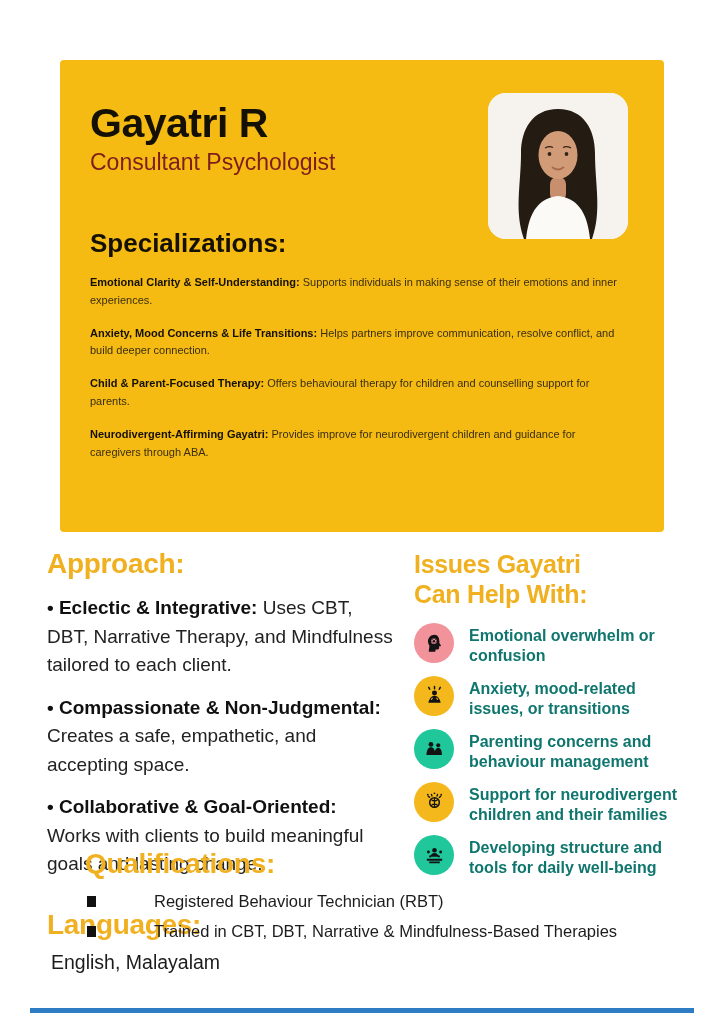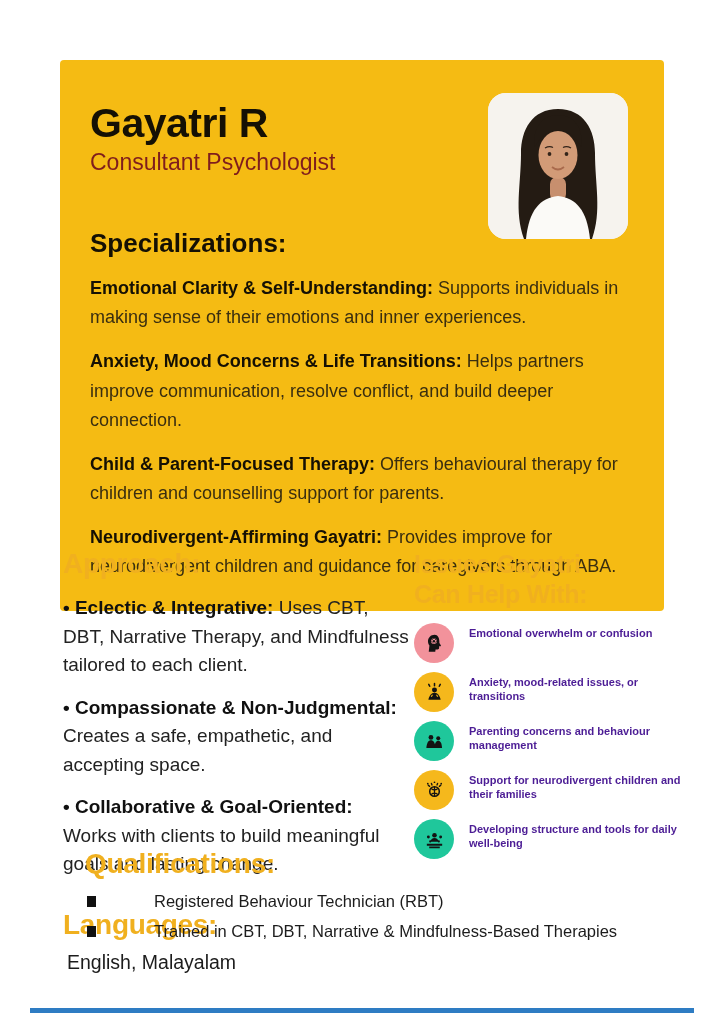--- a/index.html
+++ b/index.html
@@ -23,27 +23,27 @@
   }
   .photo{
     position:absolute;top:33px;right:36px;width:140px;height:146px;
     border-radius:18px;overflow:hidden;background:#f6f3ee;
   }
   .photo svg{display:block;width:100%;height:100%;}
   .spec-heading{
     margin:52px 0 4px 0;font-size:26px;font-weight:800;color:#151004;
   }
   .spec p{
-    margin:15px 0 0 0;font-size:18px;line-height:1.62;color:#3a2e10;
+    margin:15px 0 0 0;font-size:11px;line-height:1.62;color:#3a2e10;
   }
   .spec p strong{color:#151004;font-weight:700;}
   
   .columns{
     position:absolute;left:0;top:548px;width:724px;box-sizing:border-box;
-    padding:0 34px 0 63px;display:flex;justify-content:space-between;
+    padding:0 34px 0 47px;display:flex;justify-content:space-between;
   }
   .left-col{width:346px;}
   .right-col{width:276px;}
   .gold-heading{
     margin:0;font-size:28px;font-weight:800;color:#F0B01F;letter-spacing:-0.3px;
   }
   .approach p{
     margin:14px 0 0 0;font-size:19px;line-height:1.5;color:#222222;
   }
   .approach p strong{color:#101010;font-weight:700;}
@@ -58,22 +58,22 @@
   .issue{display:flex;align-items:flex-start;margin-top:9px;}
   .issue-icon{
     flex:0 0 40px;width:40px;height:40px;border-radius:50%;
     display:flex;align-items:center;justify-content:center;
   }
   .issue-icon svg{width:23px;height:23px;}
   .c-pink{background:#F2929B;}
   .c-yellow{background:#F5B81C;}
   .c-teal{background:#1FC79B;}
   .issue-text{
-    margin-left:15px;font-size:11px;font-weight:700;line-height:1.28;
-    color:#4c1d95;padding-top:3px;max-width:218px;
+    margin-left:15px;font-size:16px;font-weight:700;line-height:1.28;
+    color:#0f766e;padding-top:3px;max-width:218px;
   }
   
   .qualifications{
     position:absolute;left:63px;top:848px;width:600px;margin-left:22px;
   }
   .qual-list{list-style:none;margin:12px 0 0 0;padding:0;}
   .qual-list li{
     display:flex;align-items:center;margin-top:11px;
     font-size:16.5px;color:#1c1c1c;gap:41px;
   }

